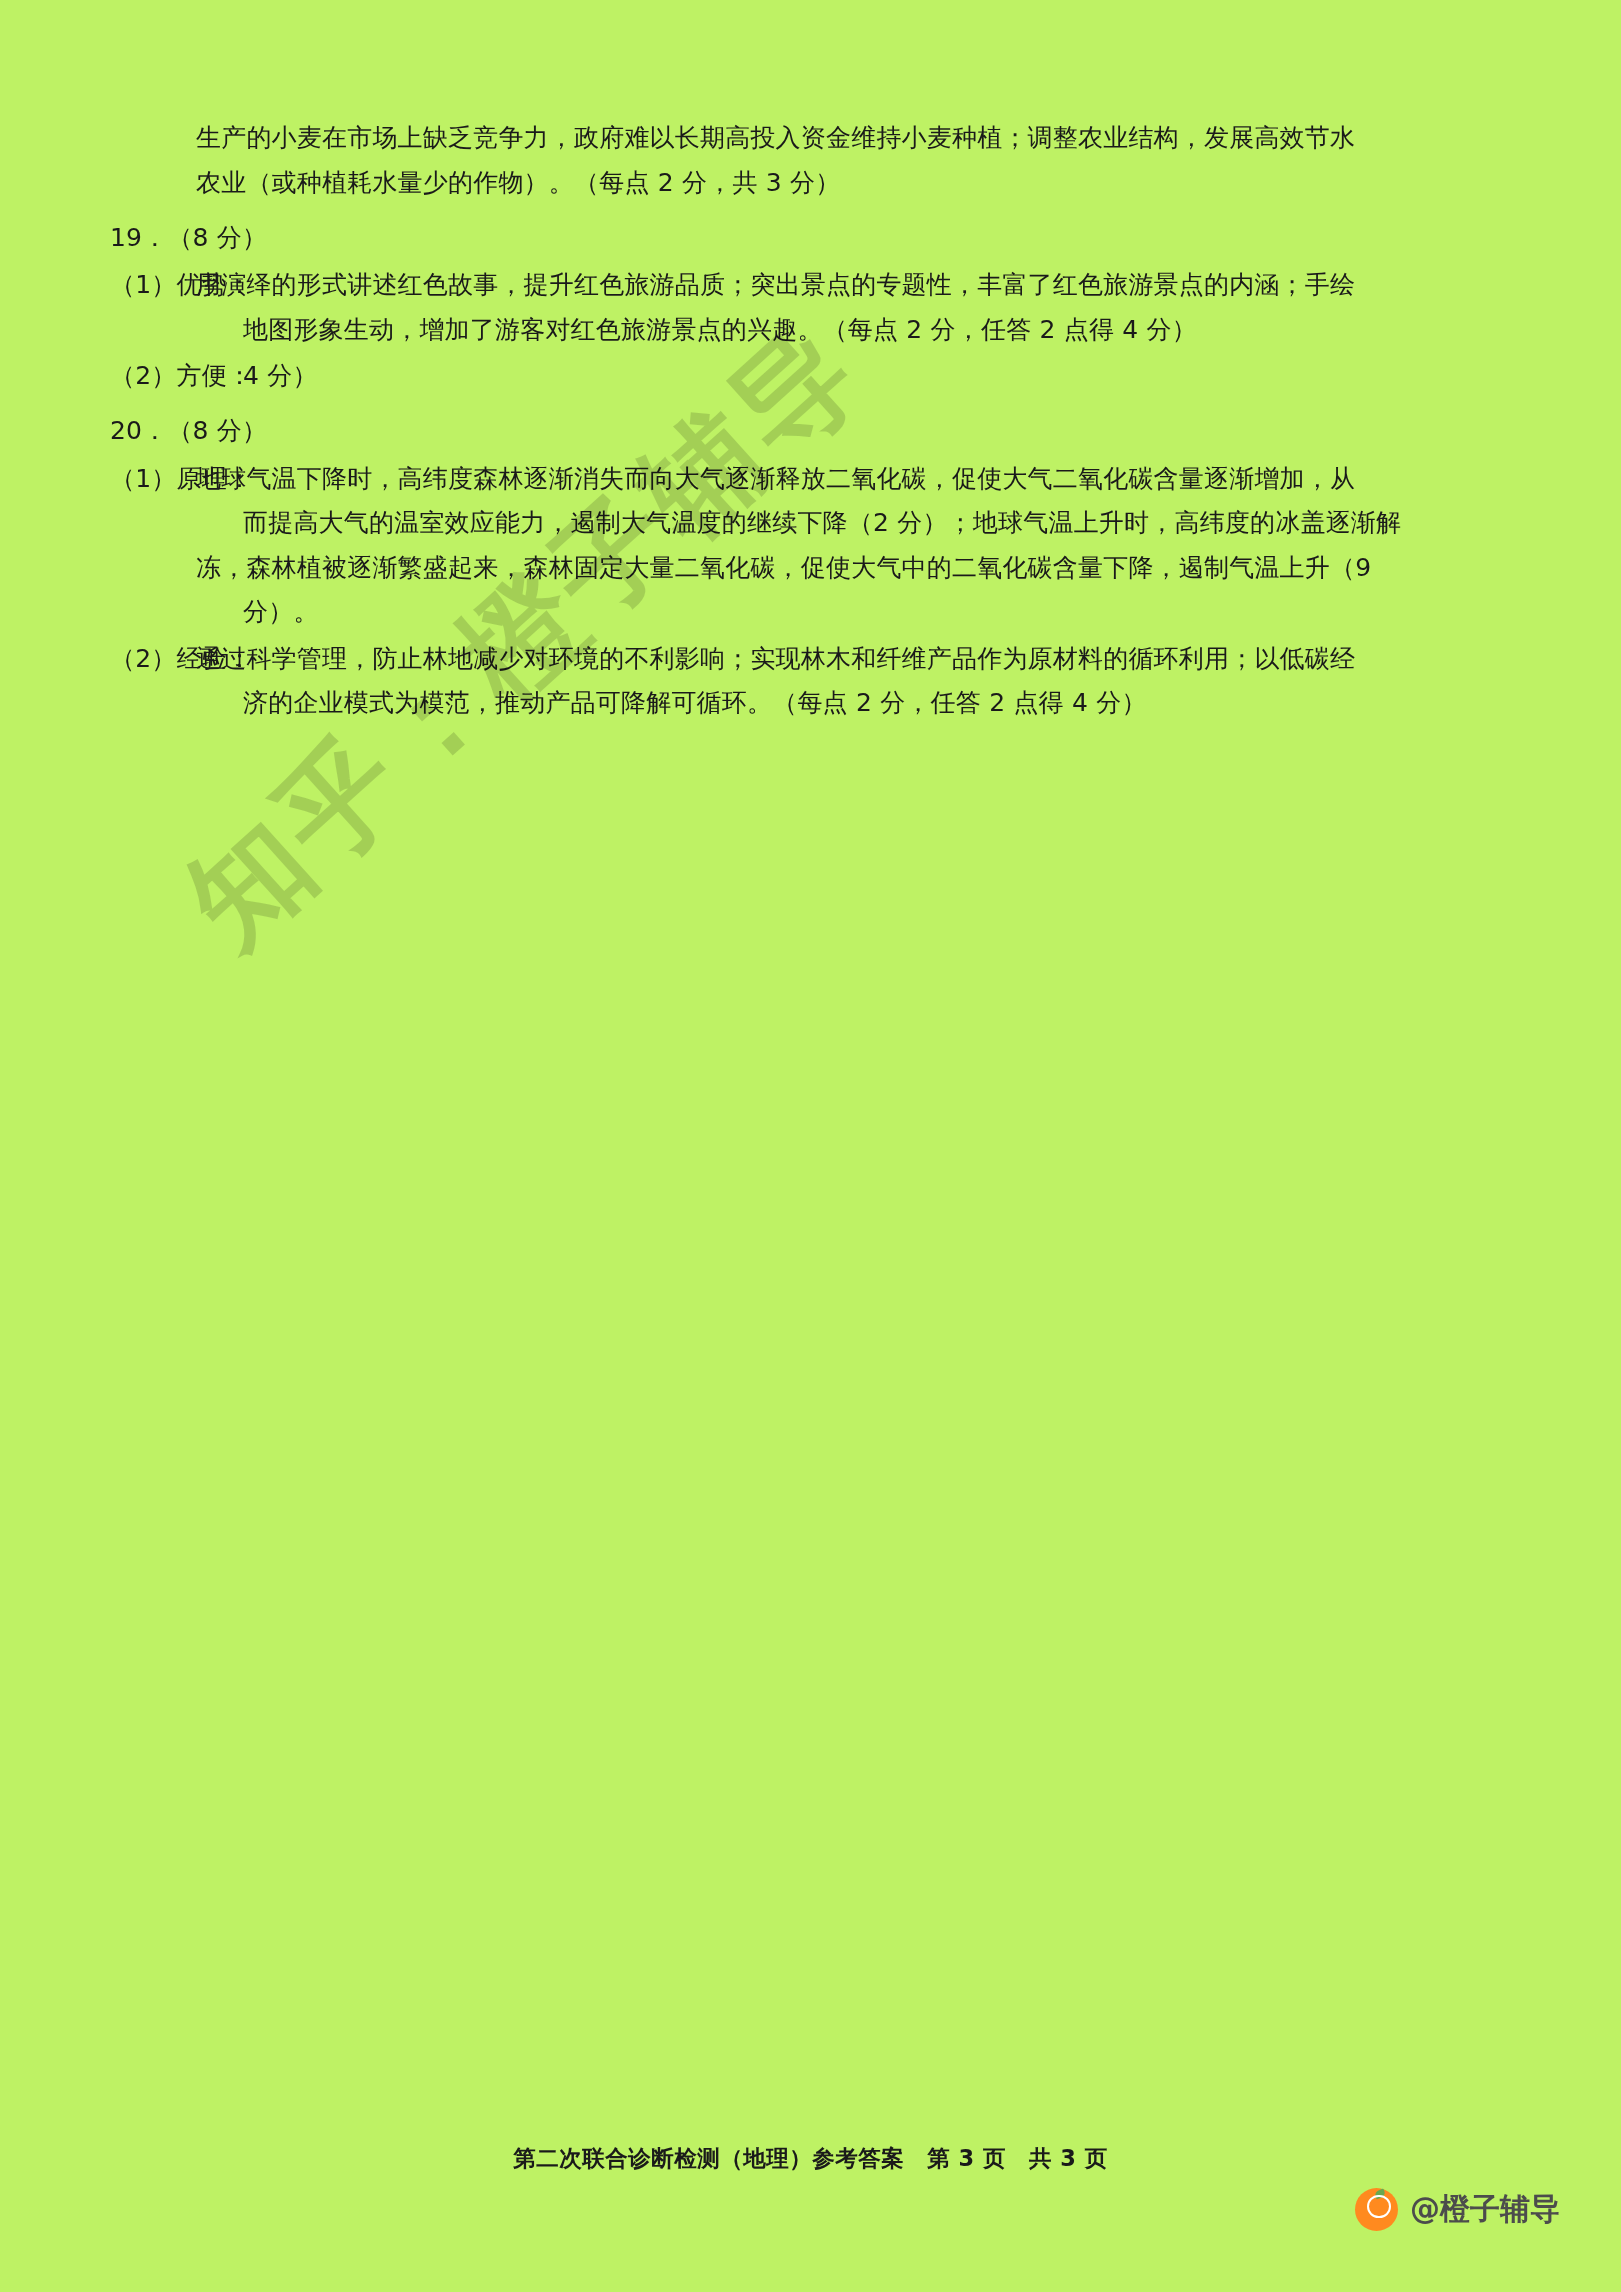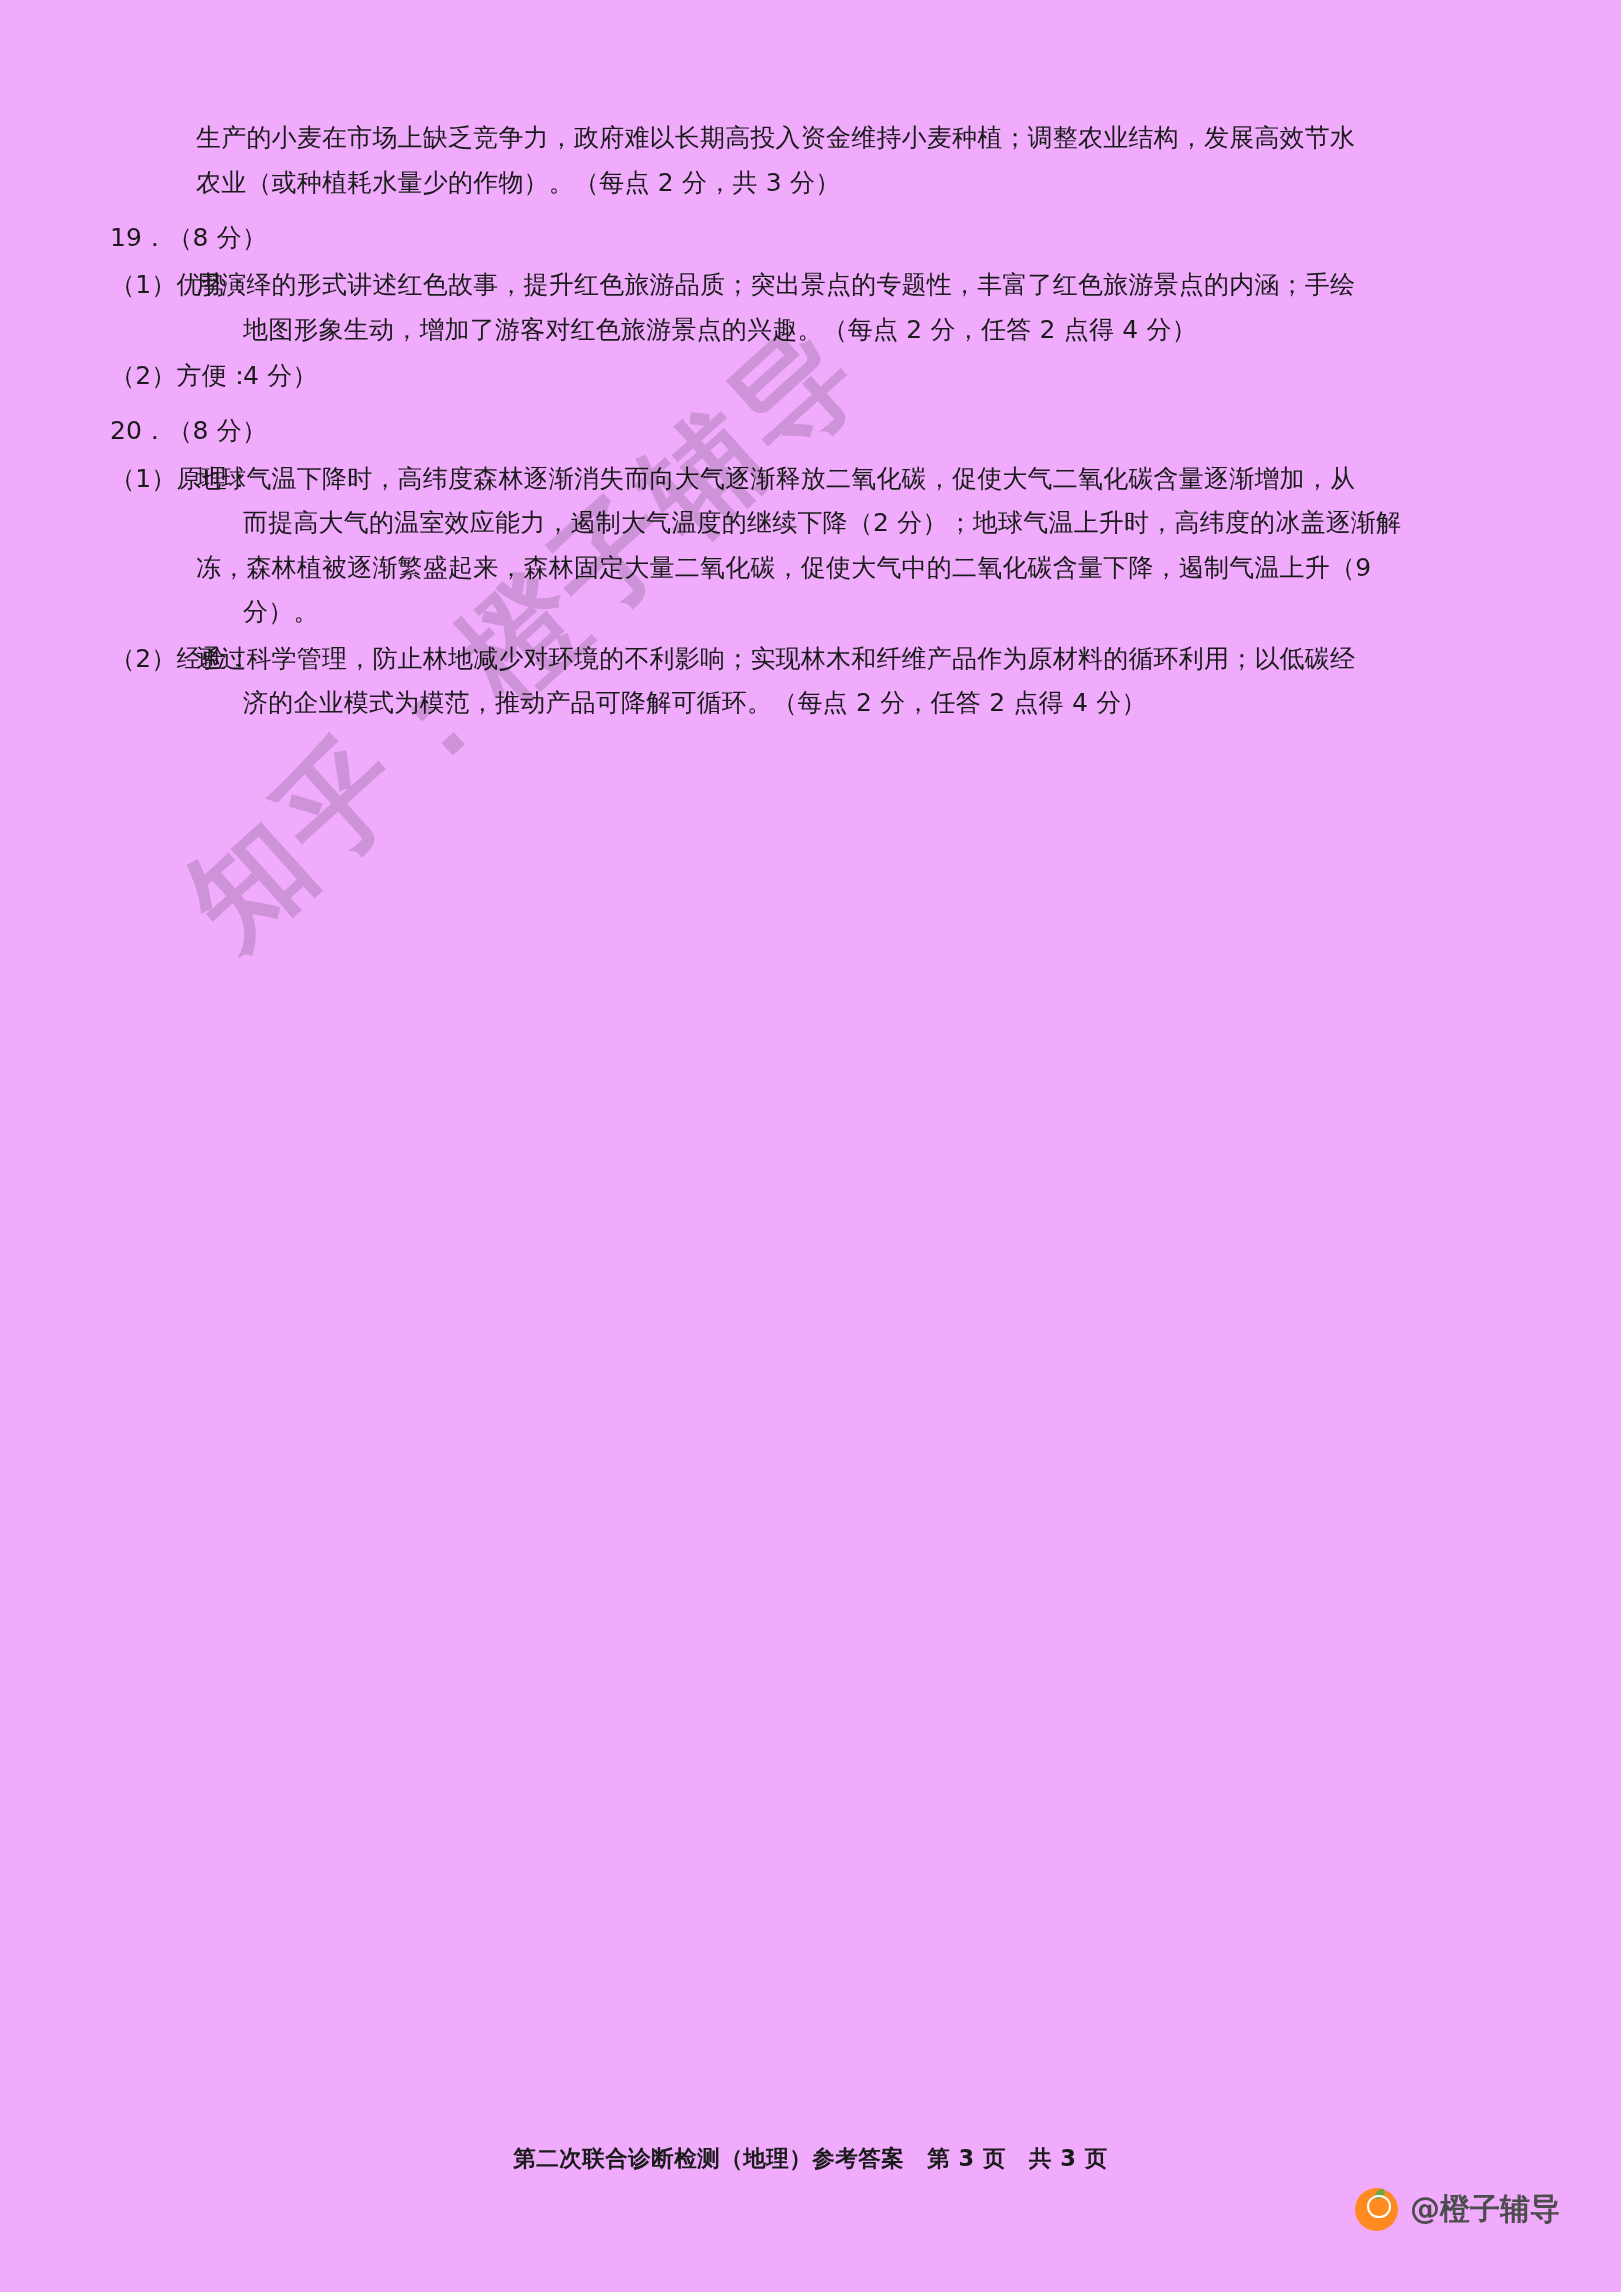--- a/index.html
+++ b/index.html
@@ -12,21 +12,21 @@
     height: 2293px;
     position: relative;
     font-family: "DejaVu Sans", "Liberation Sans", sans-serif;
     color: #1a1a1a;
     overflow: hidden;
   }
 
   .page {
     position: absolute;
     inset: 0;
-    background: #f0abfc;
+    background: #bef264;
   }
 
   .doc-body {
     position: absolute;
     left: 110px;
     top: 116px;
     width: 1402px;
   }
 
   

